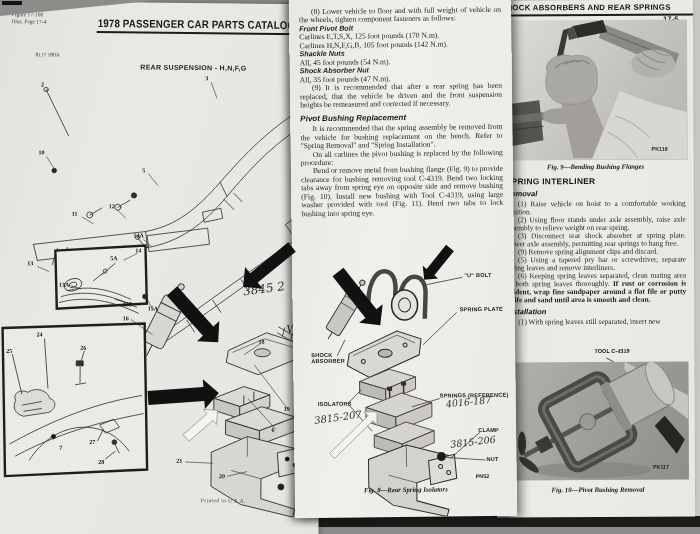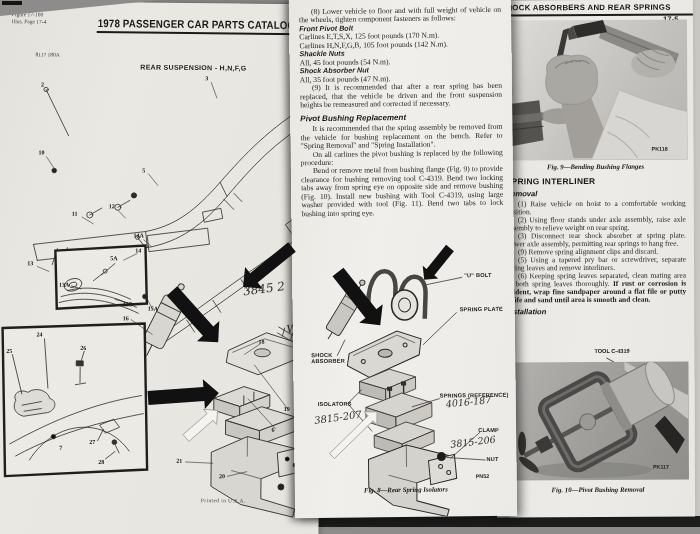--- a/index.html
+++ b/index.html
@@ -241,20 +241,21 @@
     <div class="rp-col">
       <h2 class="rp-section">SPRING INTERLINER</h2>
       <h3 class="rp-sub">Removal</h3>
       <p class="p-ind">(1) Raise vehicle on hoist to a comfortable working position.</p>
       <p class="p-ind">(2) Using floor stands under axle assembly, raise axle assembly to relieve weight on rear spring.</p>
       <p class="p-ind">(3) Disconnect rear shock absorber at spring plate. Lower axle assembly, permitting rear springs to hang free.</p>
       <p class="p-ind">(9) Remove spring alignment clips and discard.</p>
       <p class="p-ind">(5) Using a tapered pry bar or screwdriver, separate spring leaves and remove interliners.</p>
       <p class="p-ind"><span>(6) Keeping spring leaves separated, clean mating area of both spring leaves thoroughly.</span> <span class="b">If rust or corrosion is evident, wrap fine sandpaper around a flat file or putty knife and sand until area is smooth and clean.</span></p>
       <h3 class="rp-sub">Installation</h3>
+      <p class="p-ind">(1) With spring leaves still separated, insert new</p>
     </div>
 
     <div class="tool-label">TOOL C-4319</div>
     <svg class="tool-leader" viewBox="0 0 46 24">
       <path d="M6,4 L38,22" stroke="#1c1c1a" stroke-width="0.8" fill="none"></path>
     </svg>
 
     <div class="photo fig10-photo">
       <svg viewBox="0 0 182 118" width="182" height="118">
         <polygon points="118,0 182,34 182,58 128,16 118,8" fill="#c6c5c1"></polygon>

